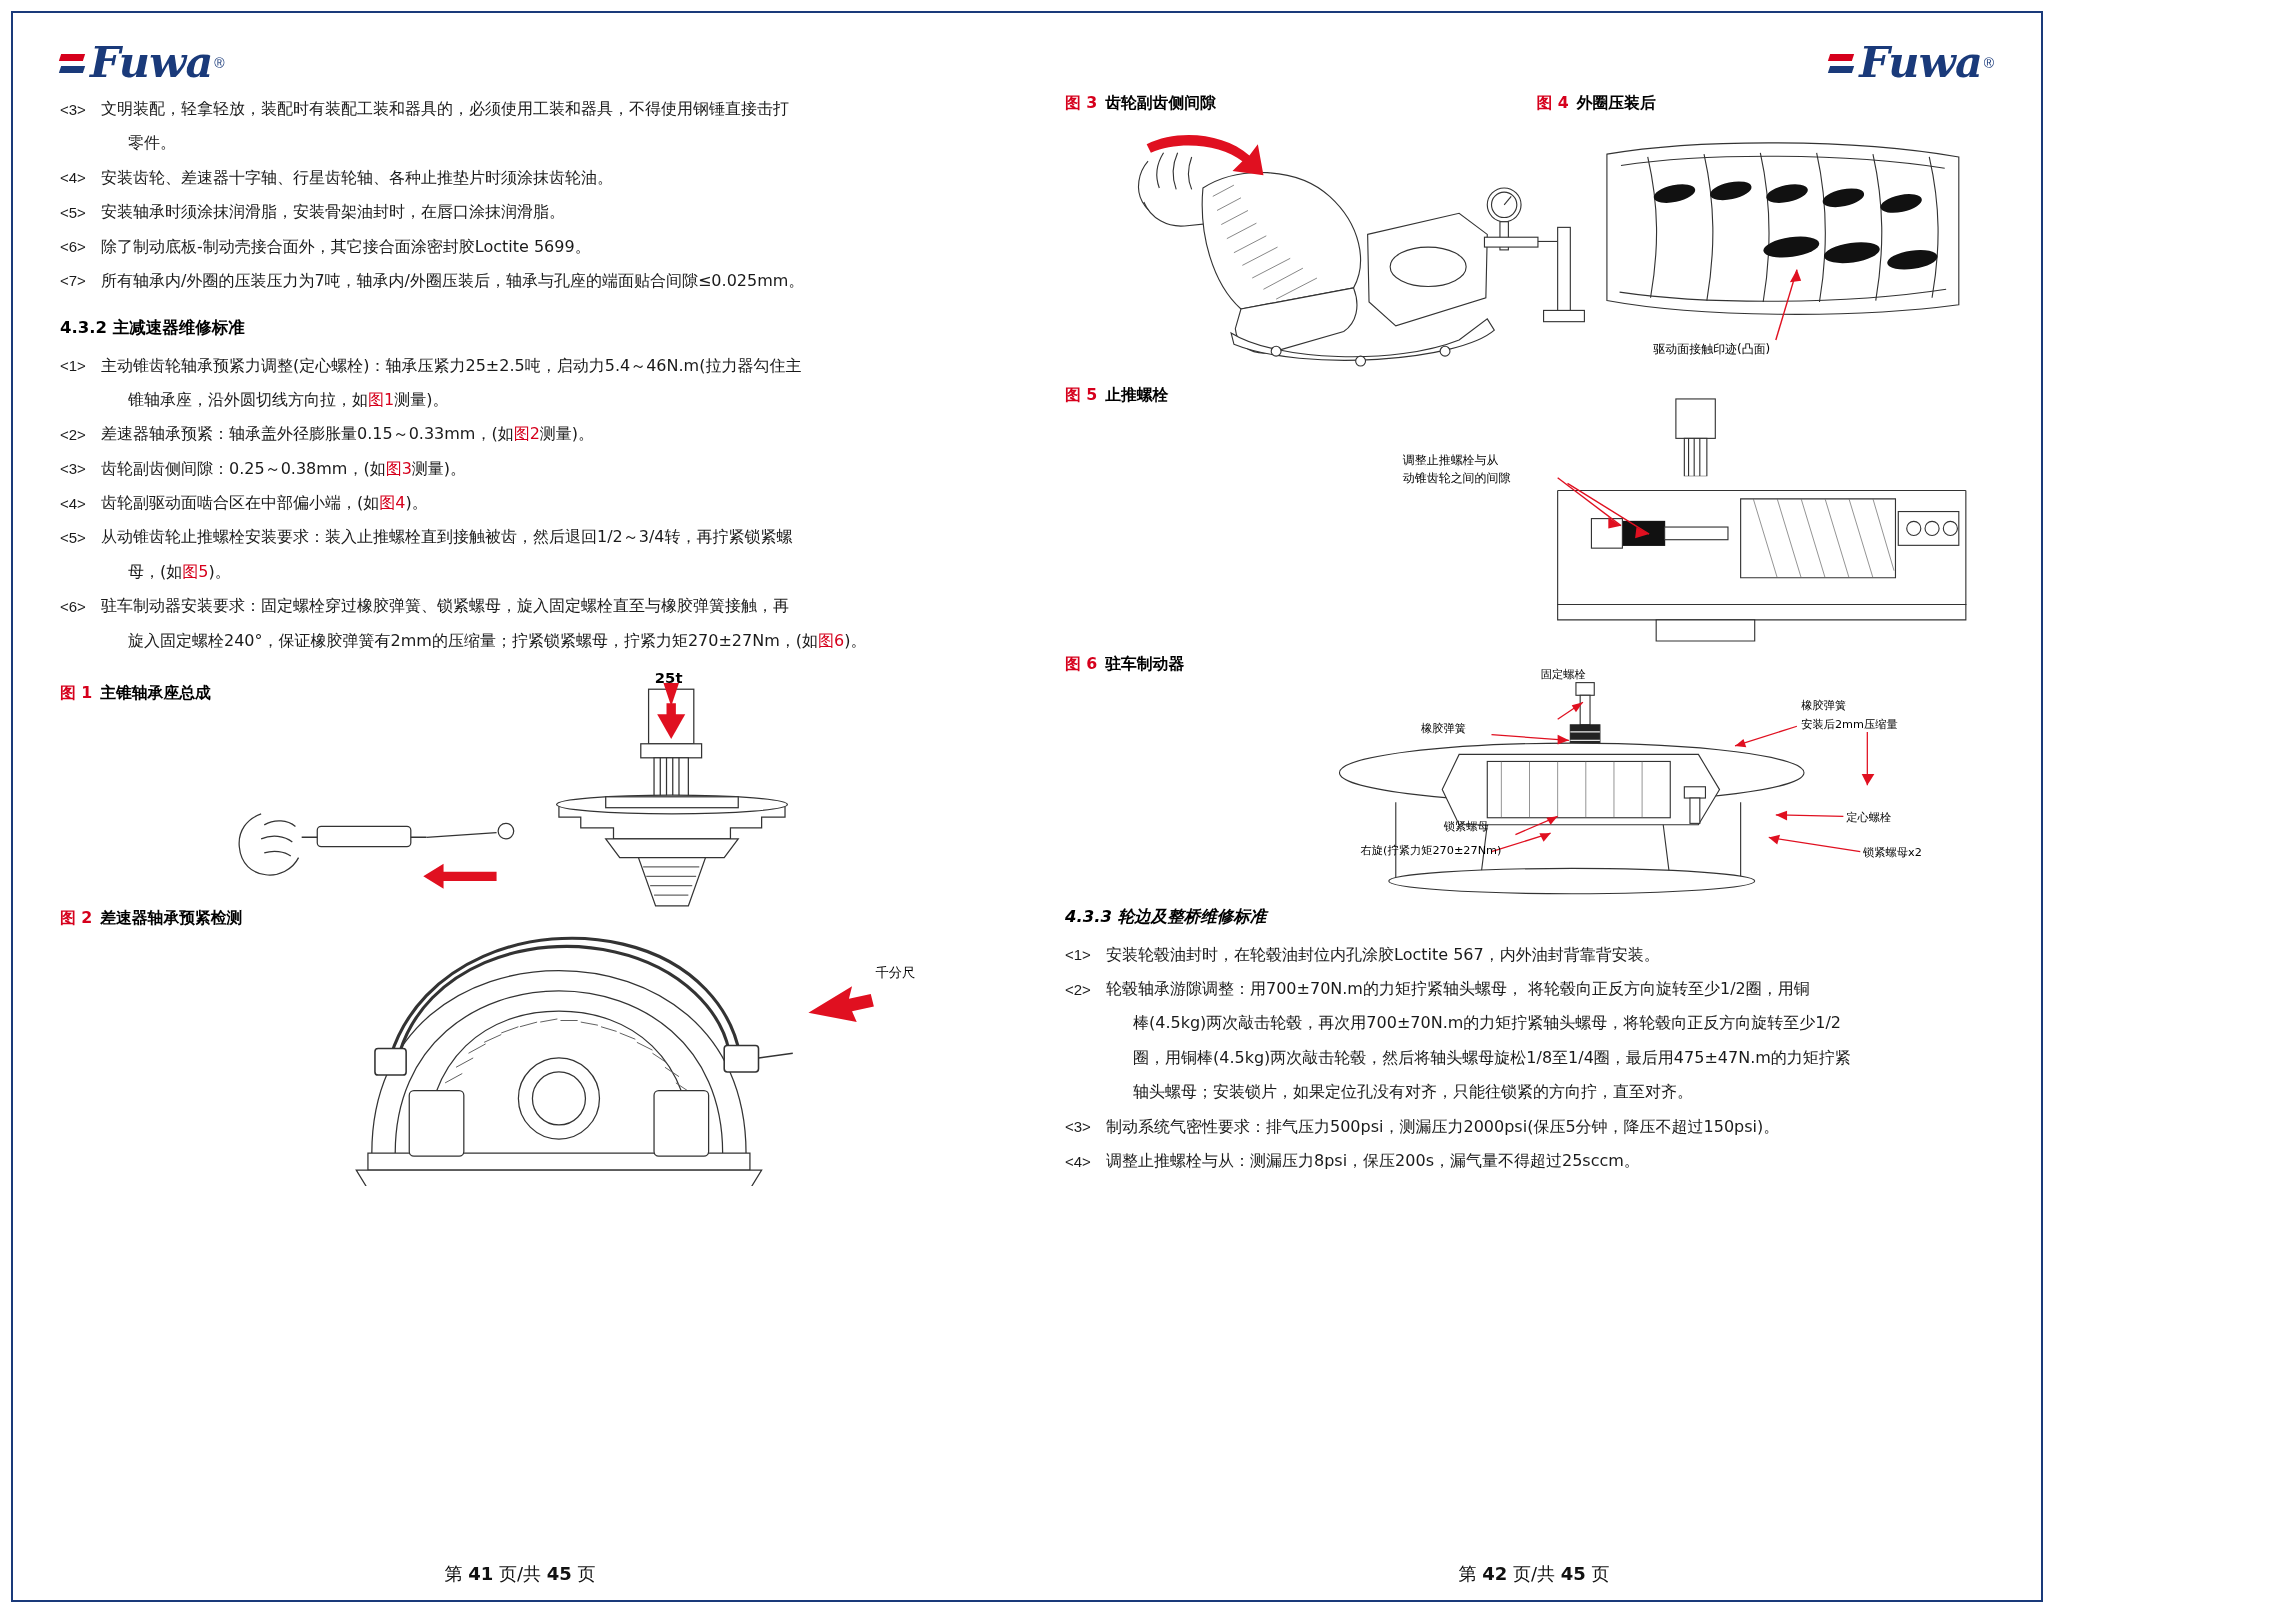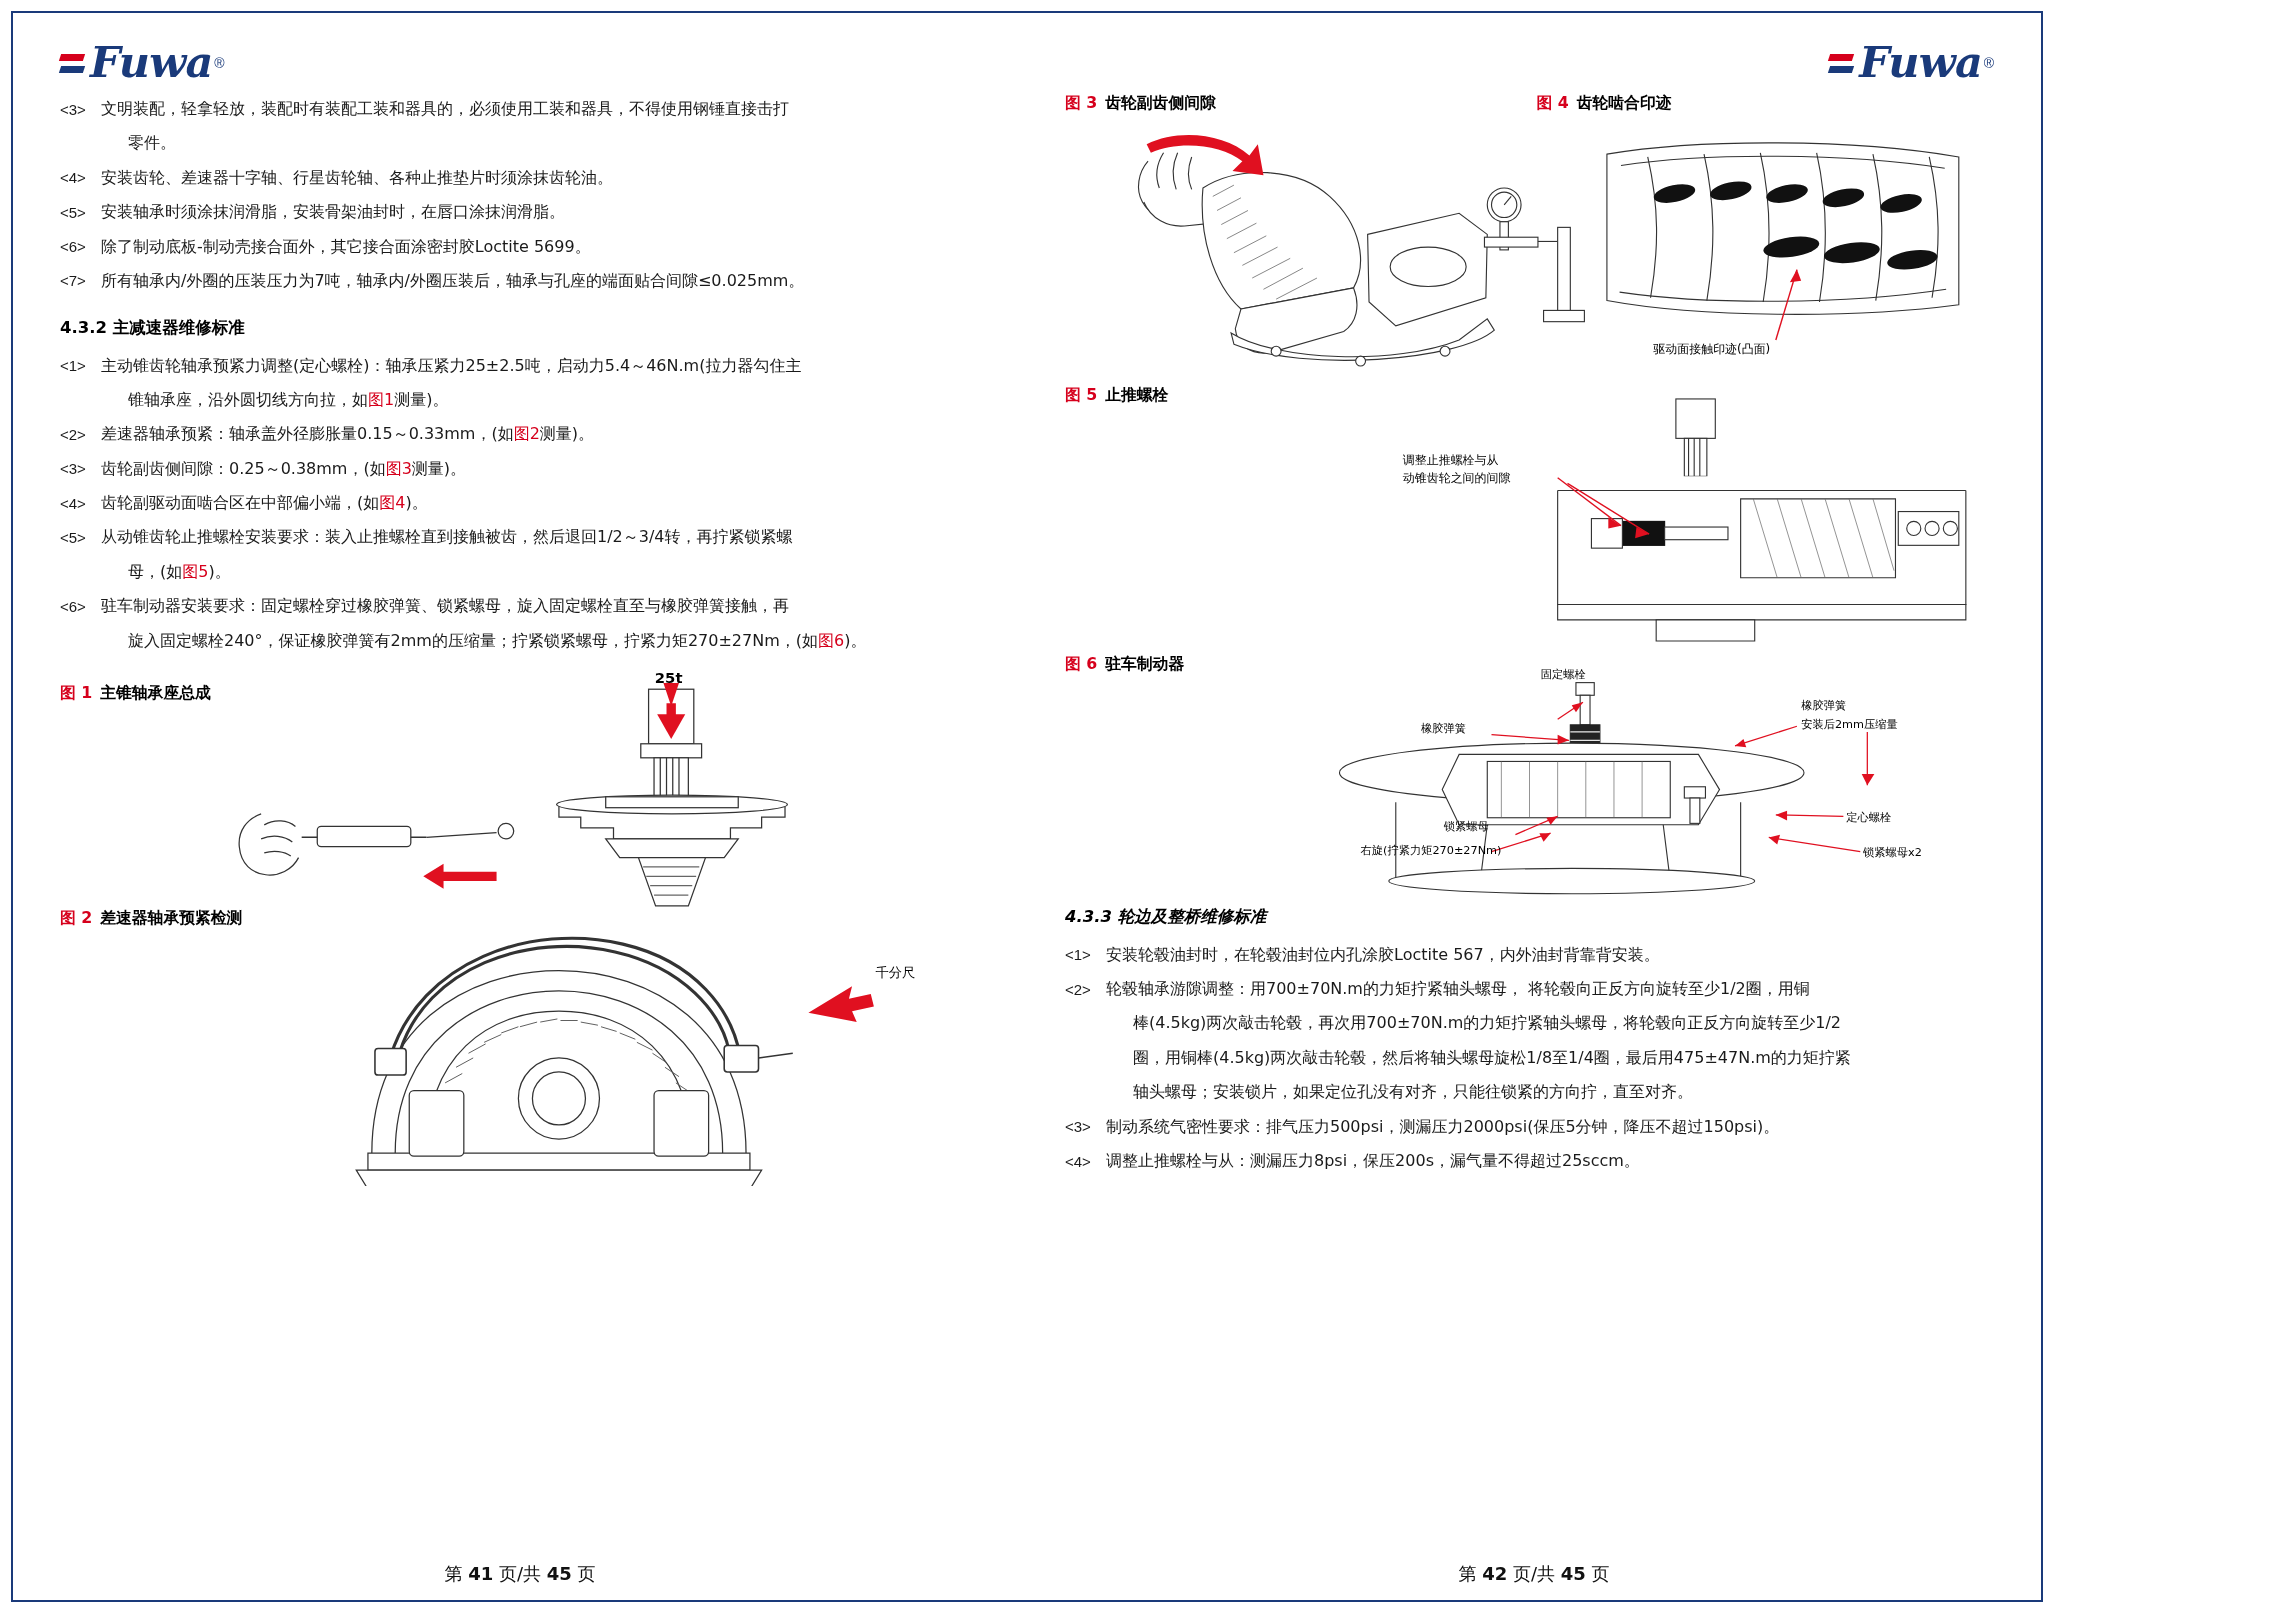--- a/index.html
+++ b/index.html
@@ -340,21 +340,21 @@
           <span class="word">Fuwa</span>
           <span class="reg">®</span>
         </div>
       </div>
 
       <div style="display:flex; gap:14px;">
         <div class="figcap" style="flex:1;">
           <span class="num">图 3</span><span>齿轮副齿侧间隙</span>
         </div>
         <div class="figcap" style="flex:1;">
-          <span class="num">图 4</span><span>齿轮啮合印迹</span>
+          <span class="num">图 4</span><span>外圈压装后</span>
         </div>
       </div>
 
       <div class="fig-area" style="height:276px;">
         <svg width="100%" height="276" viewBox="0 0 1320 350">
 
           <g stroke="#333" fill="none" stroke-width="1.6">
 
             <path d="M118 46 c-14 16 -18 40 -8 58 c10 18 30 26 48 22" fill="#fff"></path>
             <path d="M140 34 c-10 16 -12 34 -6 50"></path>

